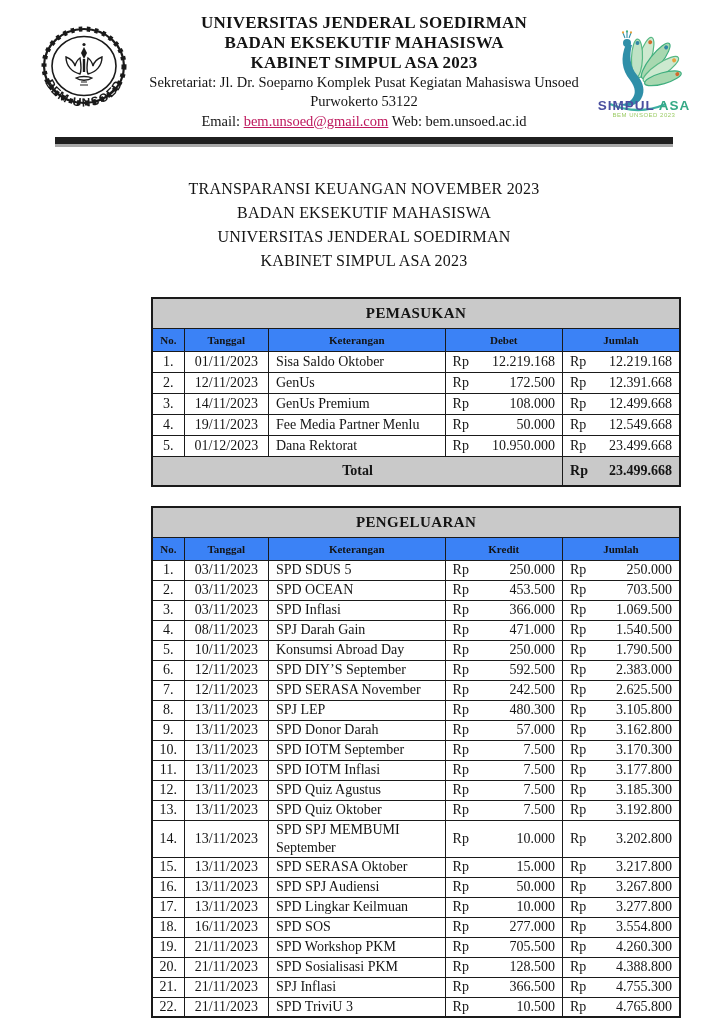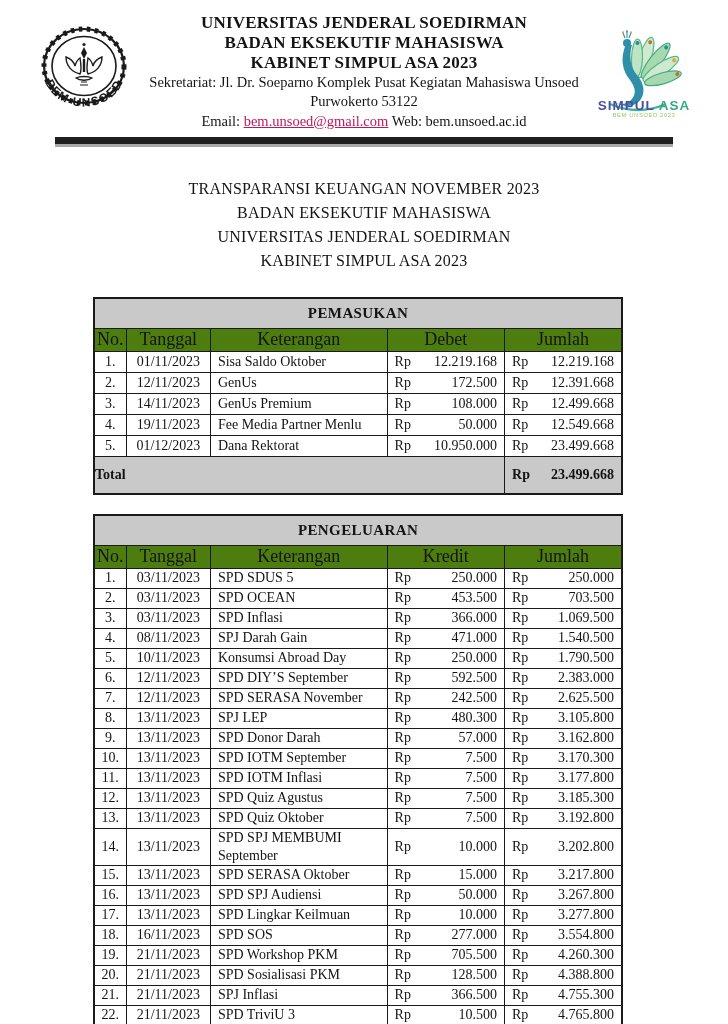--- a/index.html
+++ b/index.html
@@ -20,38 +20,38 @@
   .addr-line { font-size:14.5px; line-height:19px; }
   .email-line { font-size:14.5px; line-height:19px; margin-top:1px; }
   .email-link { color:#be185d; text-decoration:underline; }
   .hdr-divider { margin:6px 55px 0 55px; height:7px; background:#1f1f1f; box-shadow:0 3px 0 #a8a8a8; }
 
   
   .doc-title { margin-top:33px; text-align:center; }
   .doc-title div { font-weight:normal; font-size:16px; line-height:24px; letter-spacing:.2px; }
 
   
-  .tbl-wrap { margin-left:48px; width:530px;padding-left:45px; }
+  .tbl-wrap { margin-left:106px; width:530px;padding-left:45px; }
   .tbl-income { margin-top:24px; }
   .tbl-expense { margin-top:19px; }
   table { border-collapse:collapse; width:530px; table-layout:fixed; }
   th, td { border:1.6px solid #1a1a1a; }
   table { border:2.6px solid #1a1a1a; }
   .band { background:#c9c9c9; font-weight:bold; font-size:15px; height:30px; text-align:center; letter-spacing:.4px; }
-  .colhead th { font-weight:normal; font-size:18px; height:23px; text-align:center; background:#4d7c0f; }
+  .colhead th { font-weight:bold; font-size:11px; height:23px; text-align:center; background:#3b82f6; }
   td { font-size:14px; vertical-align:middle; }
   .row-h21 td { height:21px; }
   .row-h20 td { height:20px; }
   .cell-no { text-align:center; }
   .cell-tanggal { text-align:center; }
   .cell-keterangan { text-align:left; padding:0 5px 0 7px; line-height:18px; }
   .money { display:flex; justify-content:space-between; align-items:center; padding:0 7px 0 7px; }
   .money .amt { }
   .total-row td { background:#c9c9c9; font-weight:bold; }
-  .total-label { height:38px; }
+  .total-label { text-align:center; height:30px; }
   .total-row .money { font-weight:bold; }
 
   
   .seal-svg text { font-family:"Liberation Sans", sans-serif; }
   .peacock-svg text { font-family:"Liberation Sans", sans-serif; }
 </style>
 </head>
 <body>
 
 <div class="page">

